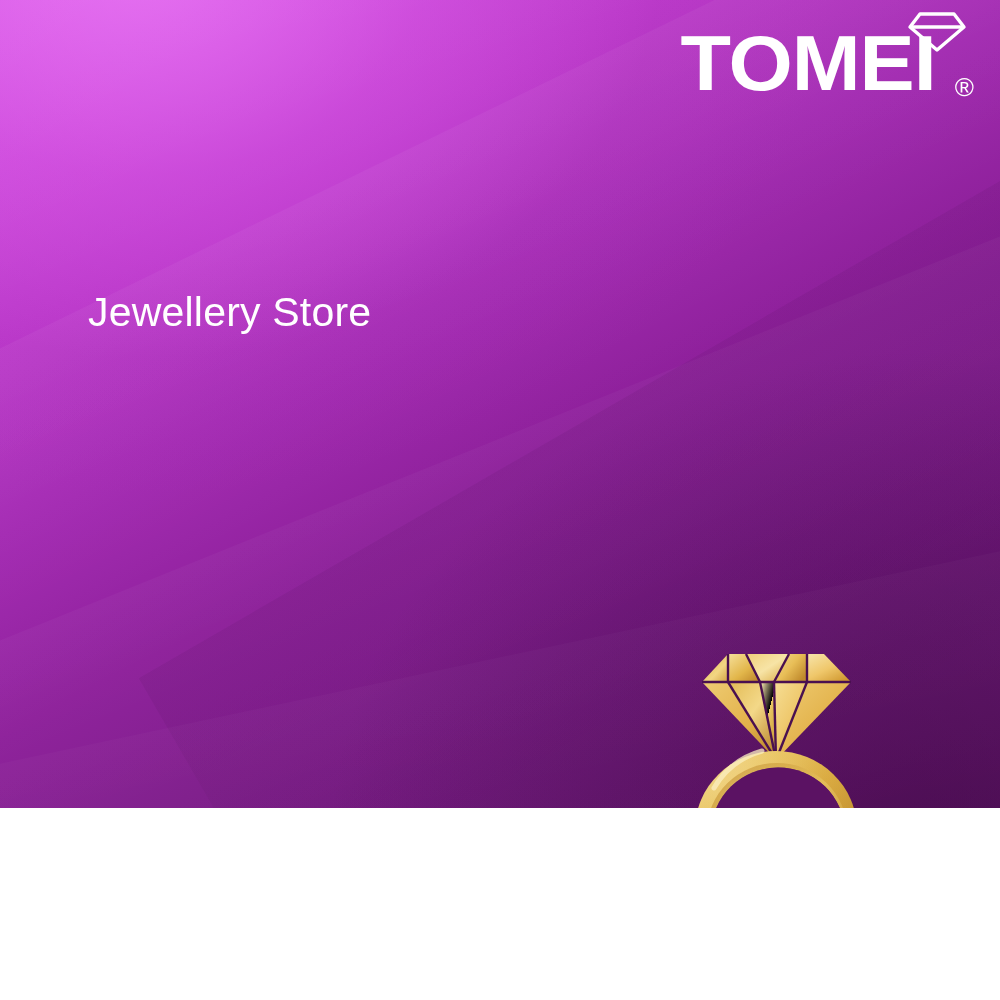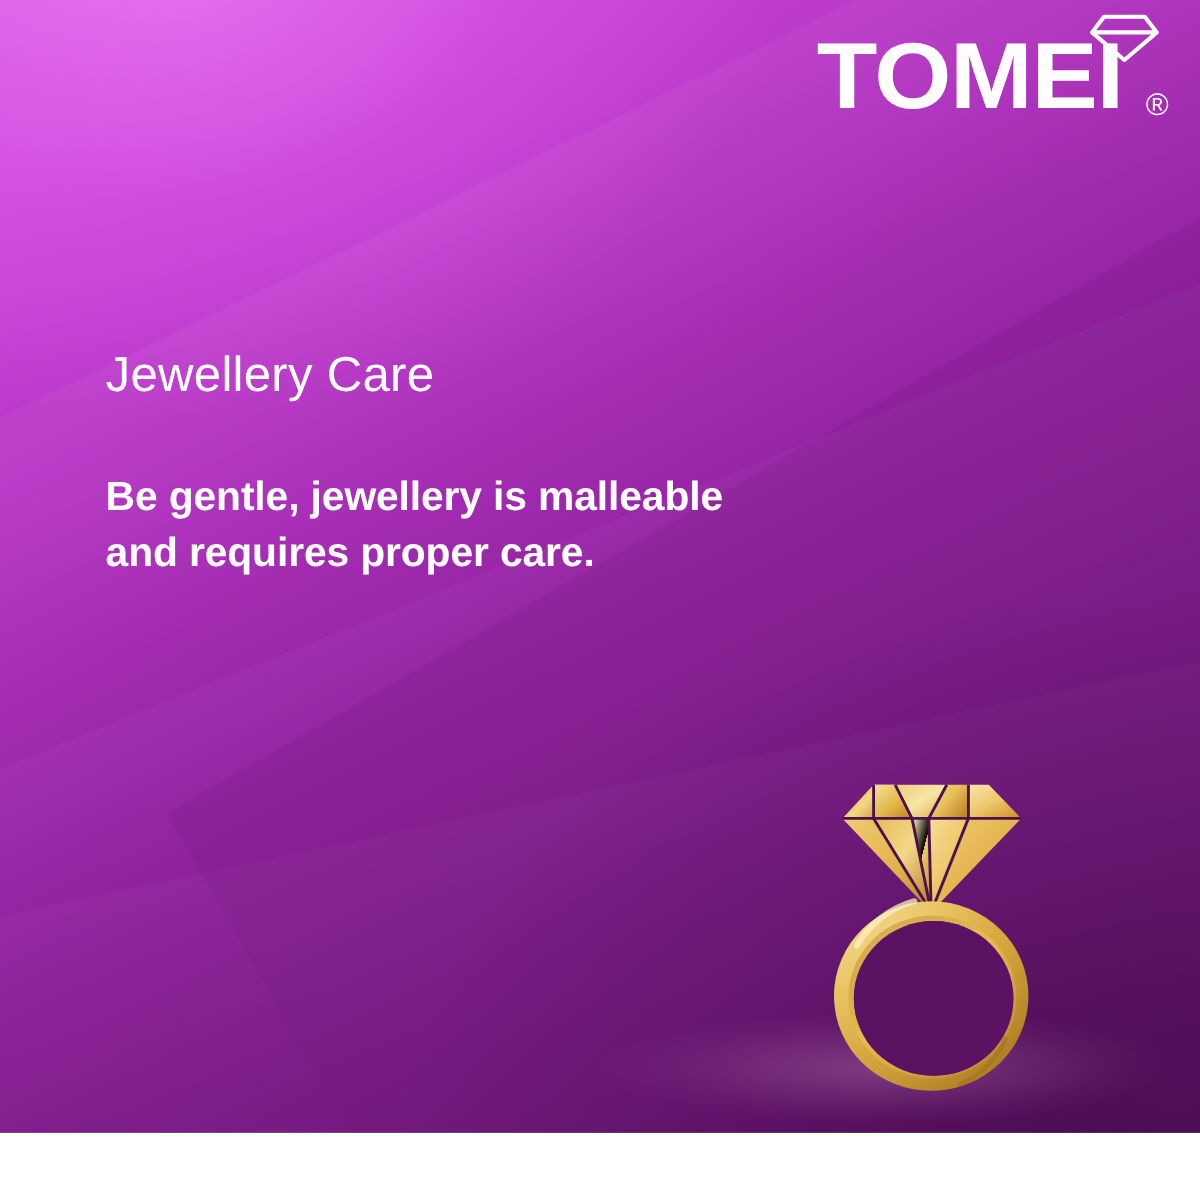--- a/index.html
+++ b/index.html
@@ -9,23 +9,23 @@
   body {
     width: 1000px;
     height: 1000px;
     overflow: hidden;
     font-family: "Liberation Sans", sans-serif;
   }
 
   .canvas {
     position: relative;
     width: 1000px;
-    height: 944px;
+    height: 808px;
     overflow: hidden;
-    background: #15803d;
+    background: #1d4ed8;
   }
 
   
   .bg-base {
     position: absolute;
     inset: 0;
     background: linear-gradient(152deg,
         #d452e4 0%,
         #c944d8 12%,
         #b935c8 26%,
@@ -211,22 +211,21 @@
       <svg class="logo-diamond-icon" viewBox="0 0 62 44">
         <path d="M14 4 L48 4 L58 17 L31 40 L4 17 Z" fill="none" stroke="#ffffff" stroke-width="3.4" stroke-linejoin="round"></path>
         <path d="M4 17 L58 17" fill="none" stroke="#ffffff" stroke-width="3.4" stroke-linejoin="round"></path>
       </svg>
       <div class="logo-word">TOMEI</div>
       <div class="logo-reg">®</div>
     </div>
   </div>
 
   <div class="content">
-    <h1 class="headline">Jewellery Care</h1>
-    <p class="para para-1">Be gentle, jewellery is malleable and requires proper care.</p>
+    <h1 class="headline">Jewellery Store</h1>
   </div>
 
   <svg class="ring-art" viewBox="0 0 200 272">
     <defs>
       <linearGradient id="fL1" x1="0" y1="0" x2="1" y2="0.6">
         <stop offset="0%" stop-color="#E2B949"></stop>
         <stop offset="55%" stop-color="#F2D683"></stop>
         <stop offset="100%" stop-color="#C8912E"></stop>
       </linearGradient>
       <linearGradient id="fL2" x1="0" y1="0" x2="0.9" y2="1">

